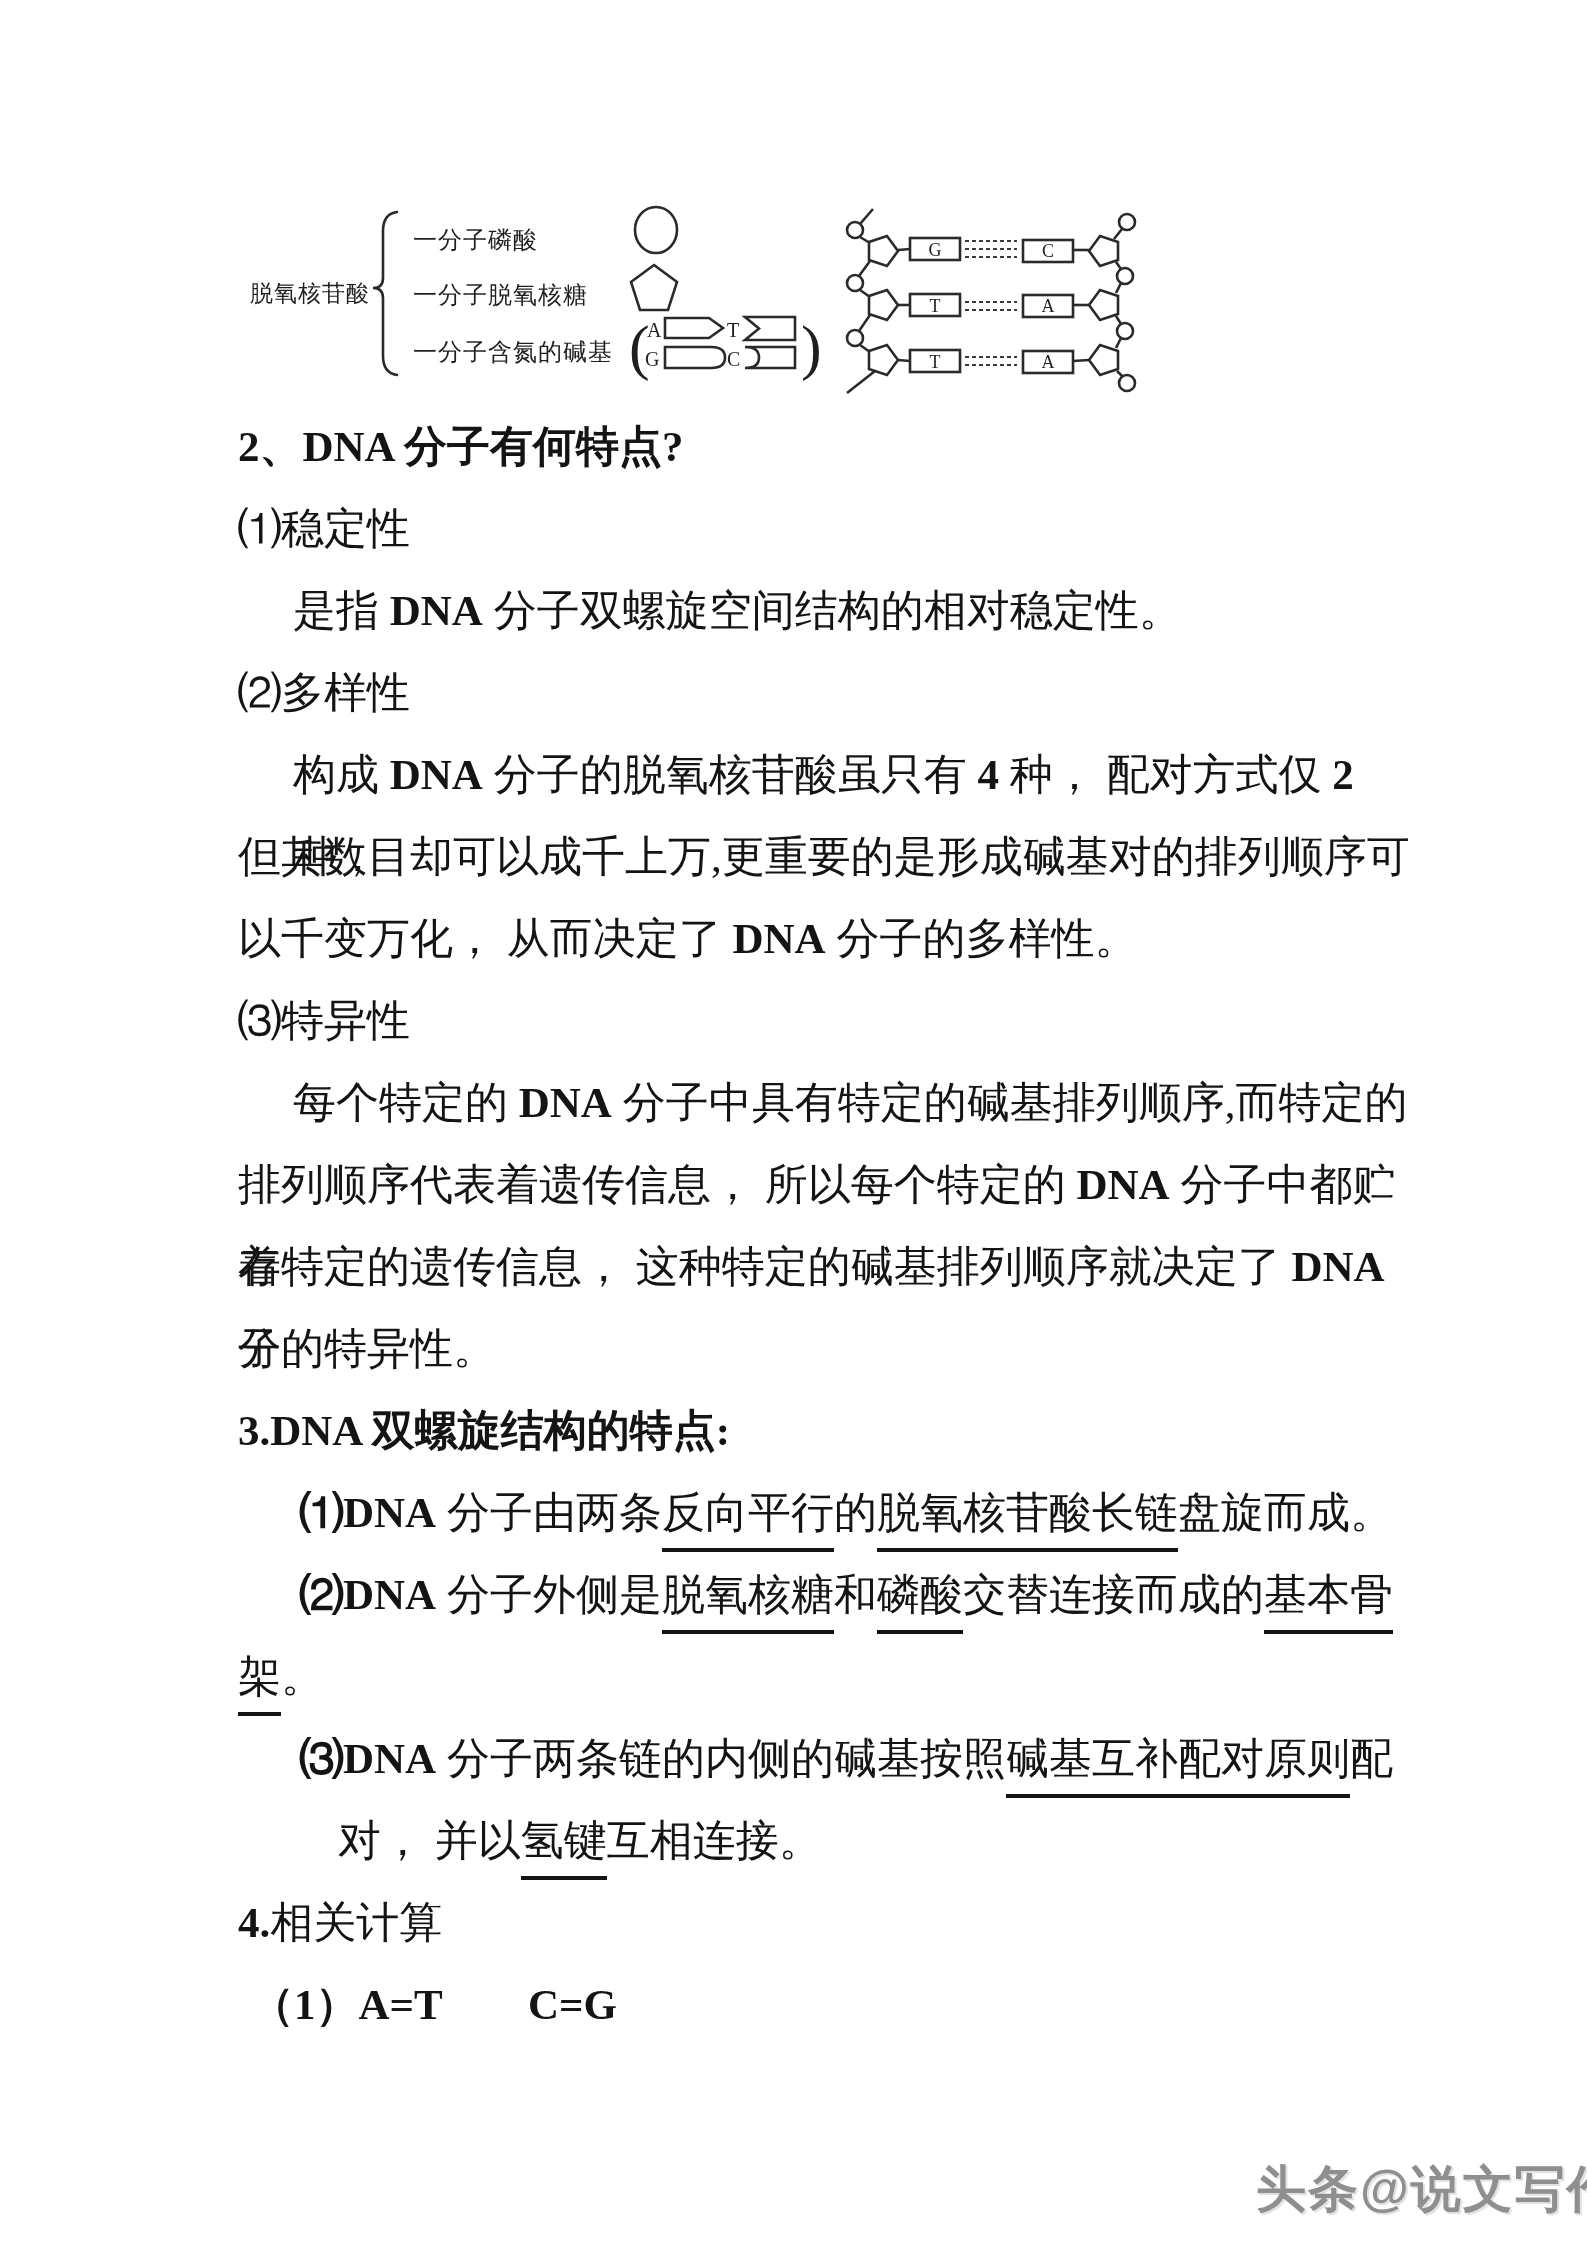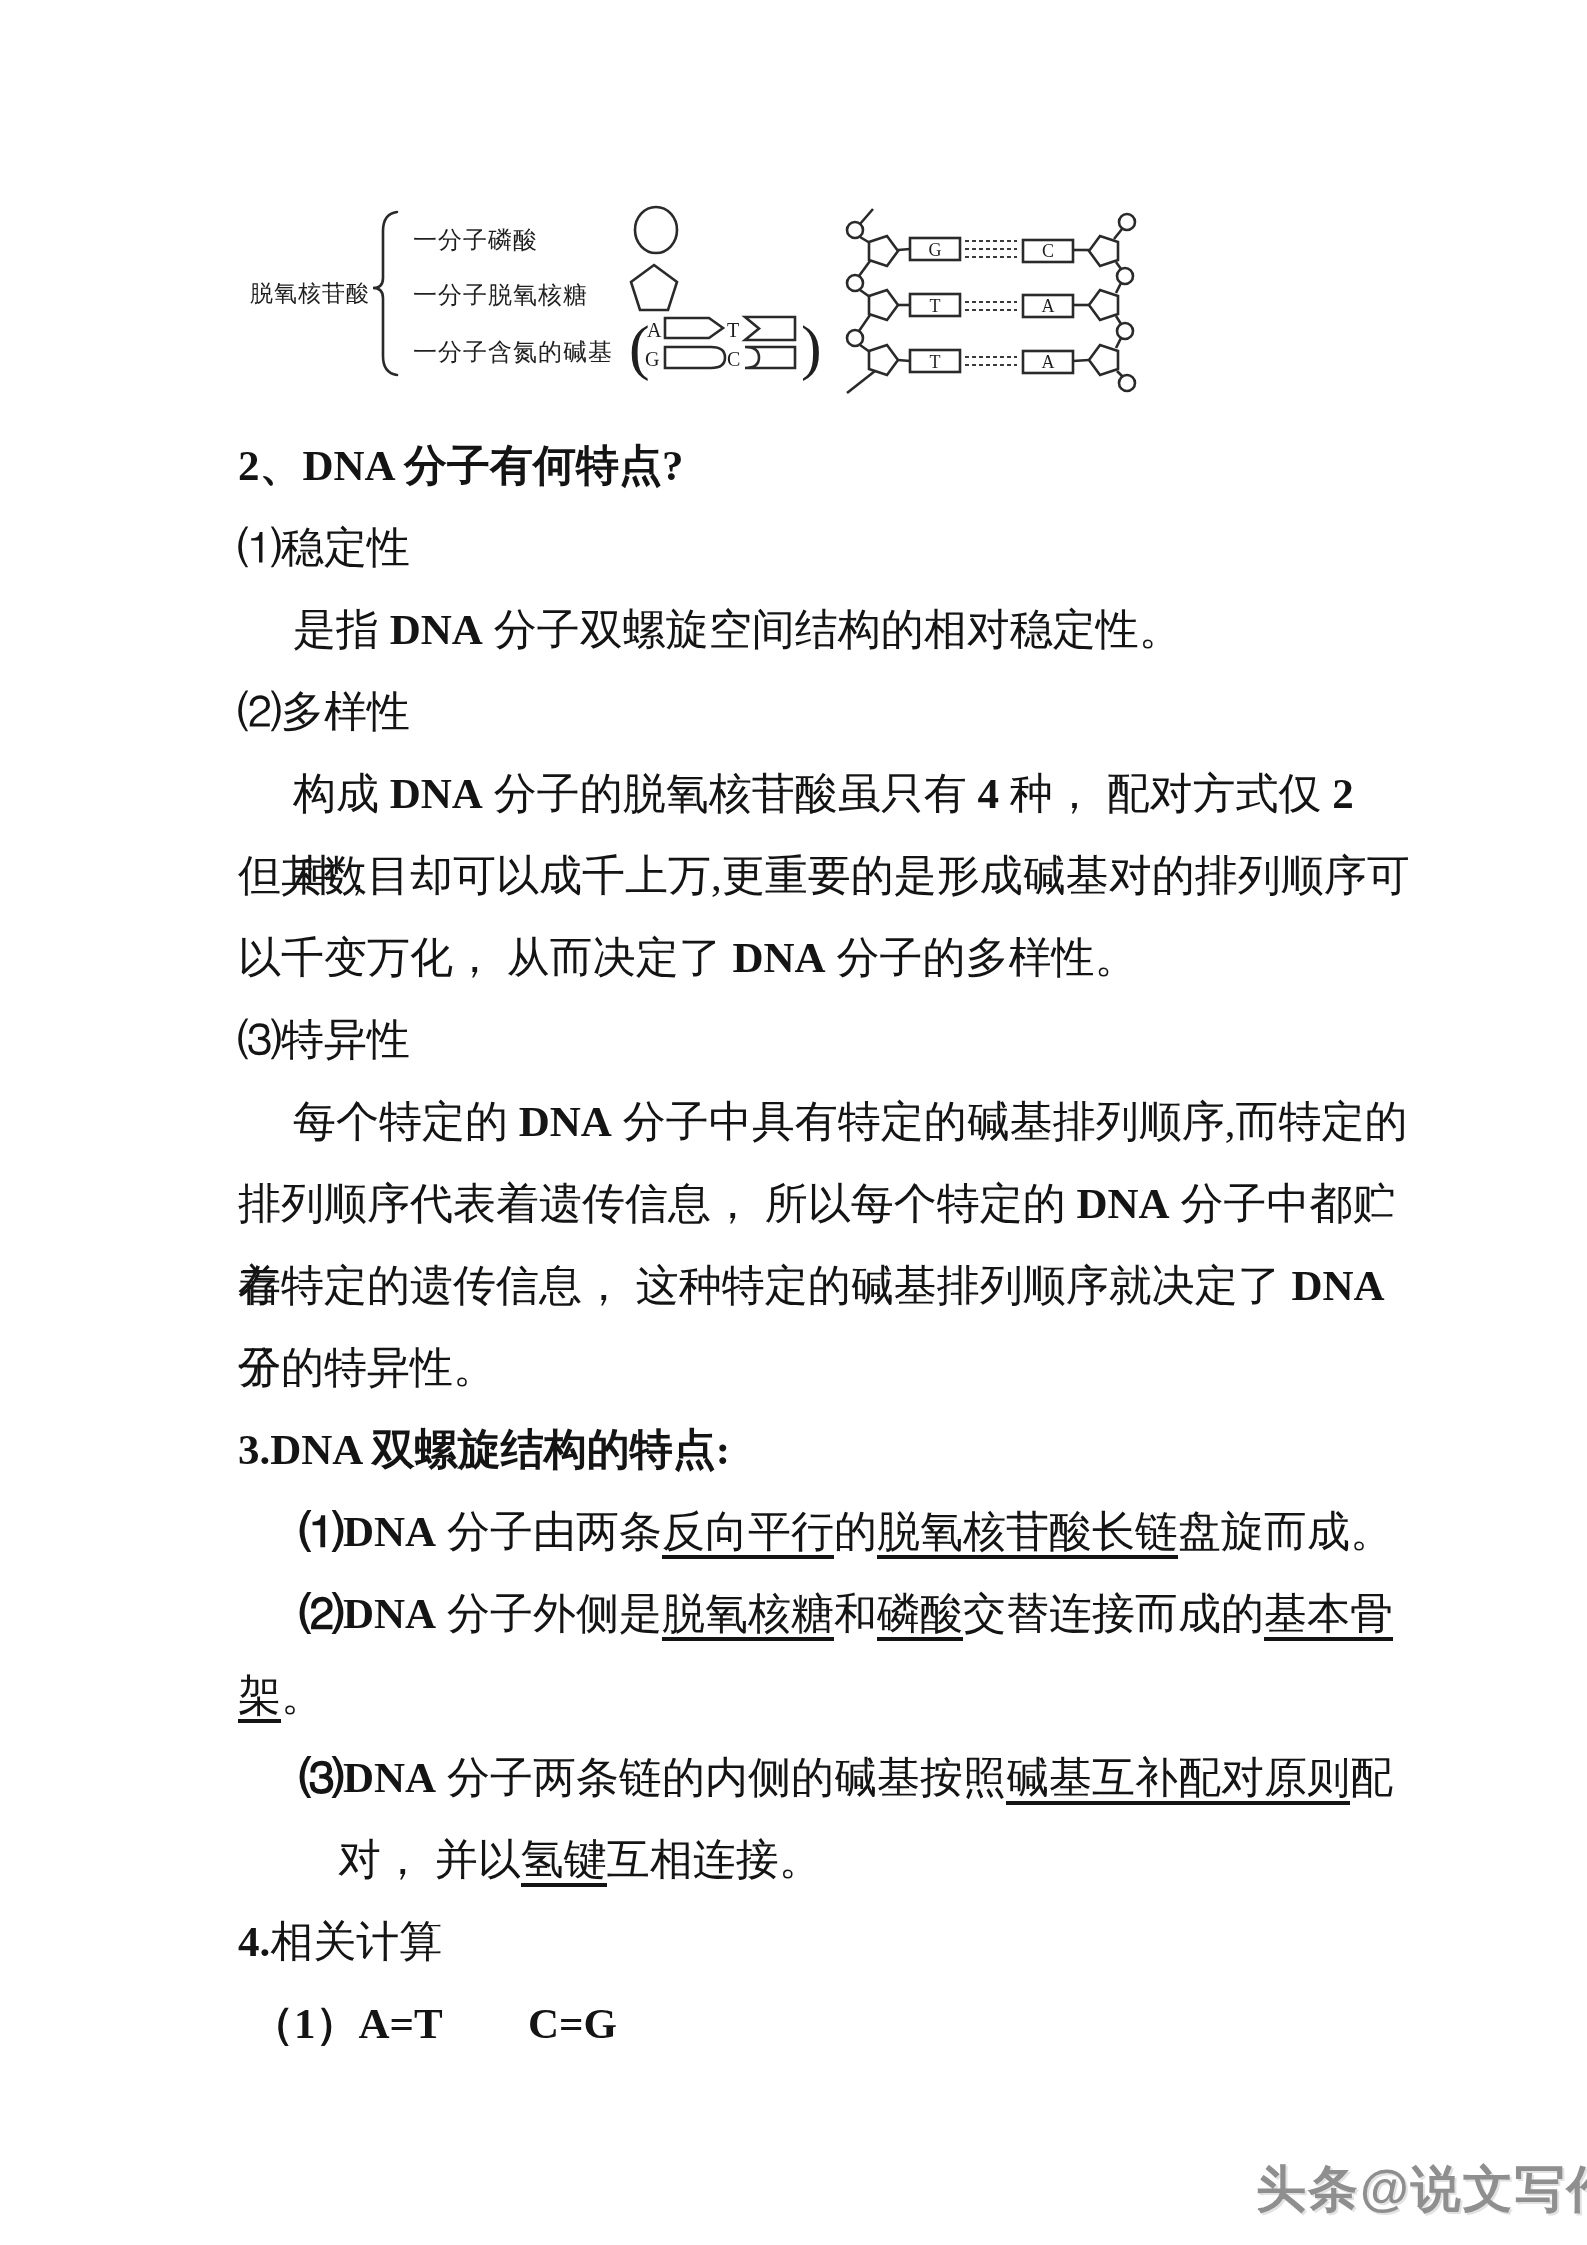--- a/index.html
+++ b/index.html
@@ -11,27 +11,27 @@
     overflow:hidden;
     font-family:"Liberation Serif","DejaVu Serif",serif;
     color:#141414;
   }
   .diagram{
     position:absolute;left:170px;top:185px;width:1000px;height:250px;
   }
   .diagram svg{display:block;width:100%;height:100%;}
   .diagram text{fill:#1f1f1f;}
   .content{
-    position:absolute;left:238px;top:425px;width:1200px;
+    position:absolute;left:238px;top:406px;width:1200px;
     font-size:43px;line-height:82px;
     white-space:pre-wrap;
   }
   .line{height:82px;}
   .line span.b{font-weight:bold;}
-  .line span.u{border-bottom:4px solid #141414;padding-bottom:0;}
+  .line span.u{border-bottom:4px solid #141414;padding-bottom:12px;}
   .watermark{
     position:absolute;left:1256px;top:2156px;
     font-family:"Liberation Sans","DejaVu Sans",sans-serif;
     font-size:50px;font-weight:bold;color:#8f8f8f;
     letter-spacing:2px;
     text-shadow:2px 2px 0 #e2e2e2;
     white-space:nowrap;
   }
   .shape{stroke:#2a2a2a;stroke-width:2.6;fill:none;}
   .bond{stroke:#3a3a3a;stroke-width:2;stroke-dasharray:4 3;fill:none;}

